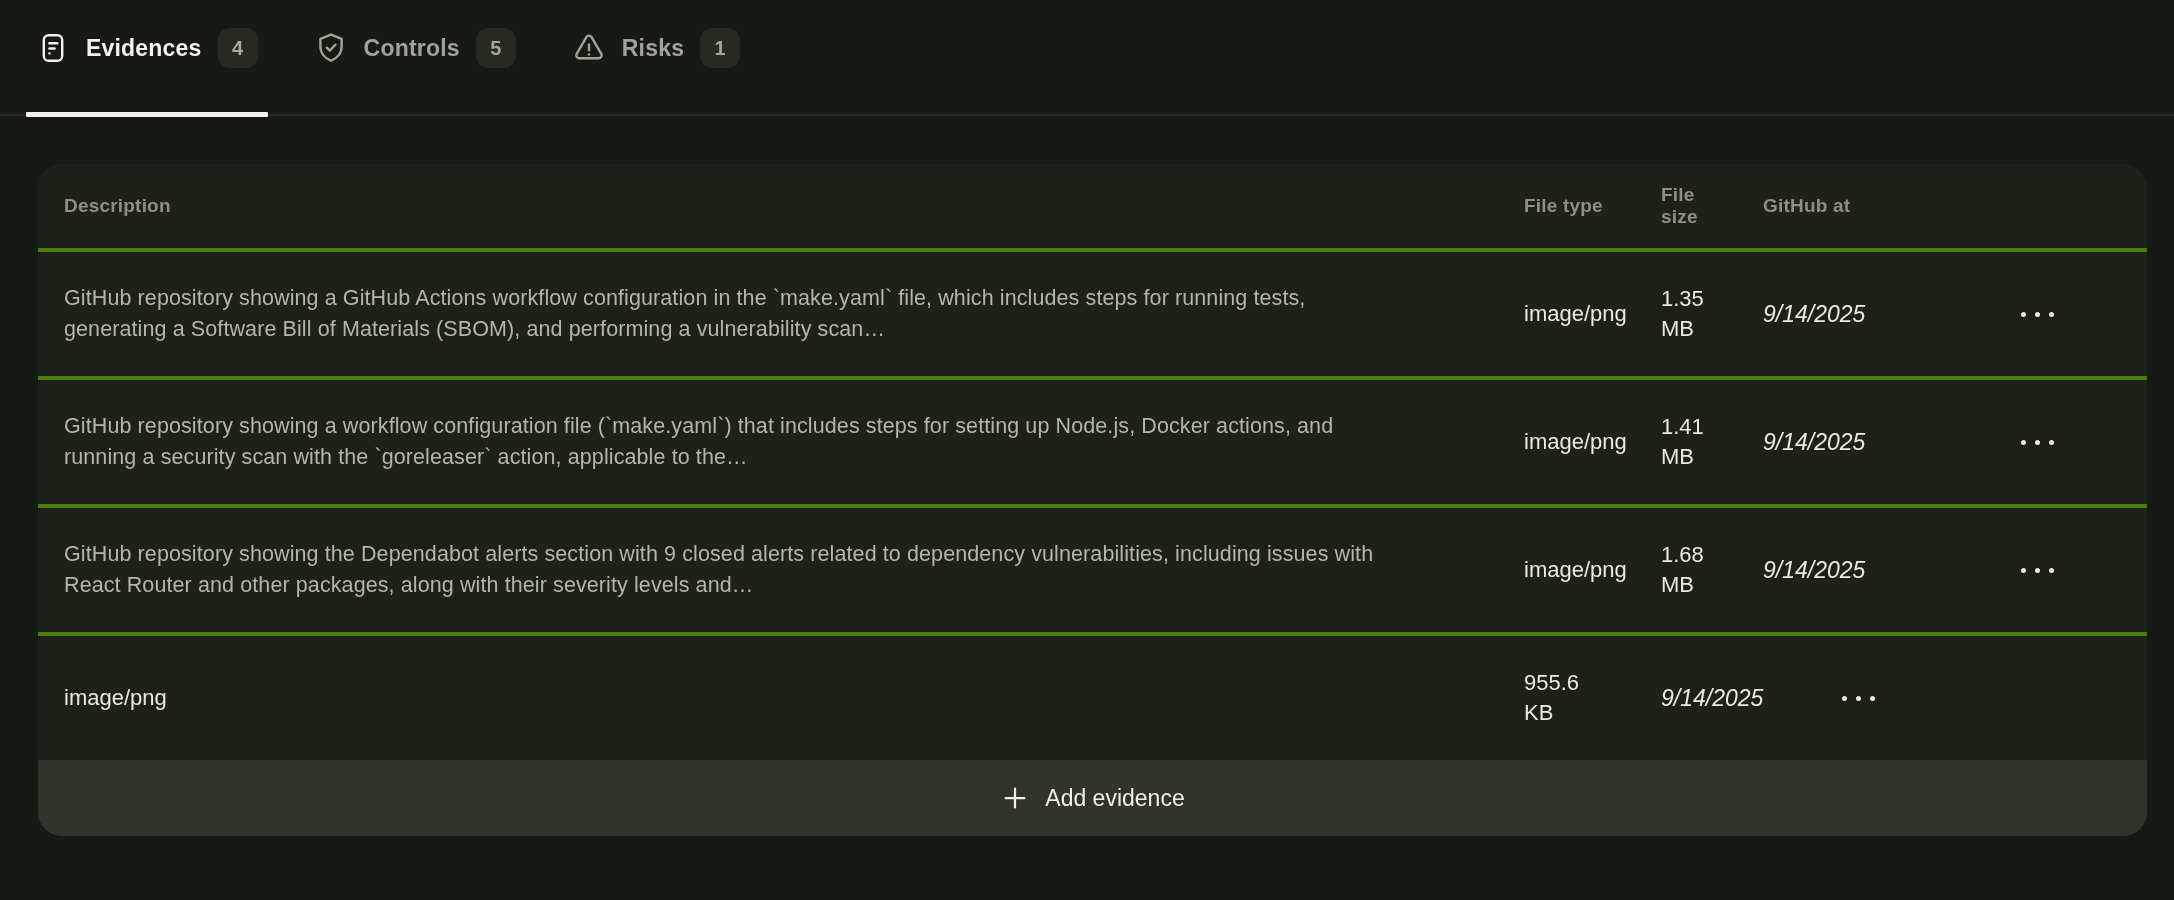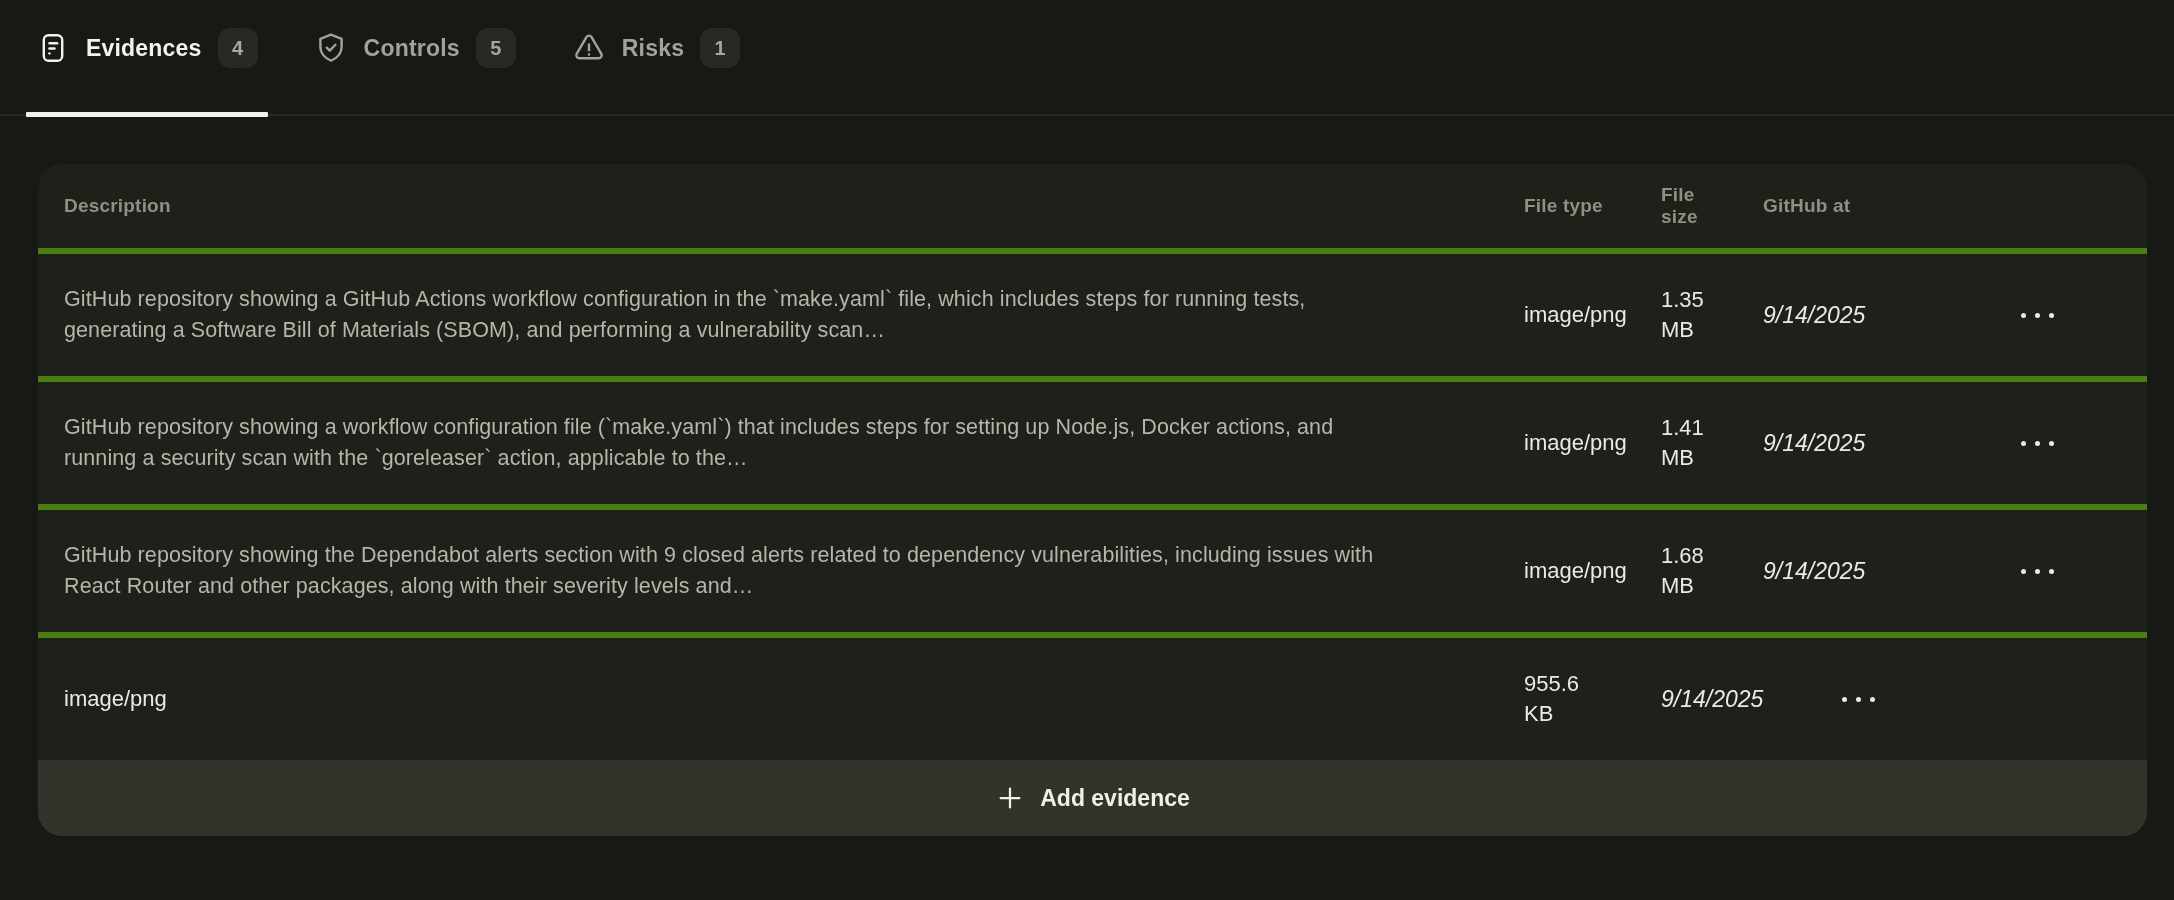--- a/index.html
+++ b/index.html
@@ -77,21 +77,21 @@
   }
   .thead {
     height: 84px;
     color: #8d9083;
     font-size: 19px;
     font-weight: 700;
     letter-spacing: 0.2px;
   }
   .trow {
     min-height: 128px;
-    border-top: 6px solid #4d7c0f;
+    border-top: 4px solid #4d7c0f;
   }
   .cell { padding-right: 27px; }
   .cell.desc {
     max-width: 1400px;
     padding-right: 56px;
     color: #b3b6aa;
     font-size: 21.5px;
     line-height: 31px;
     letter-spacing: 0.1px;
   }
@@ -124,21 +124,21 @@
 
   
   .add-row {
     width: 100%;
     height: 76px;
     border: none;
     background: #31342b;
     color: #eef0e9;
     font-family: "Liberation Sans", sans-serif;
     font-size: 23px;
-    font-weight: 700;
+    font-weight: 400;
     display: flex;
     align-items: center;
     justify-content: center;
     gap: 15px;
     cursor: pointer;
   }
   .plus-icon { display: inline-flex; width: 30px; height: 30px; }
   .plus-icon svg { width: 30px; height: 30px; }
 </style>
 </head>

